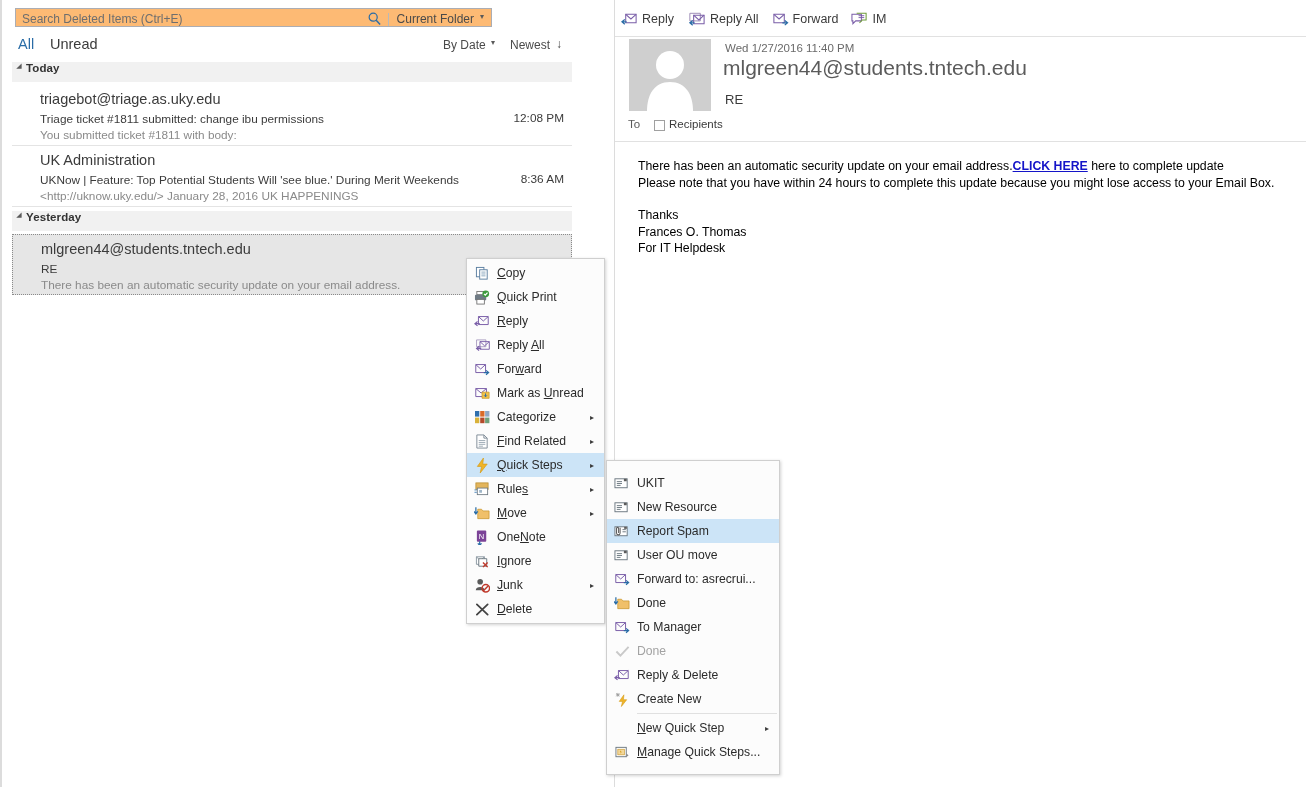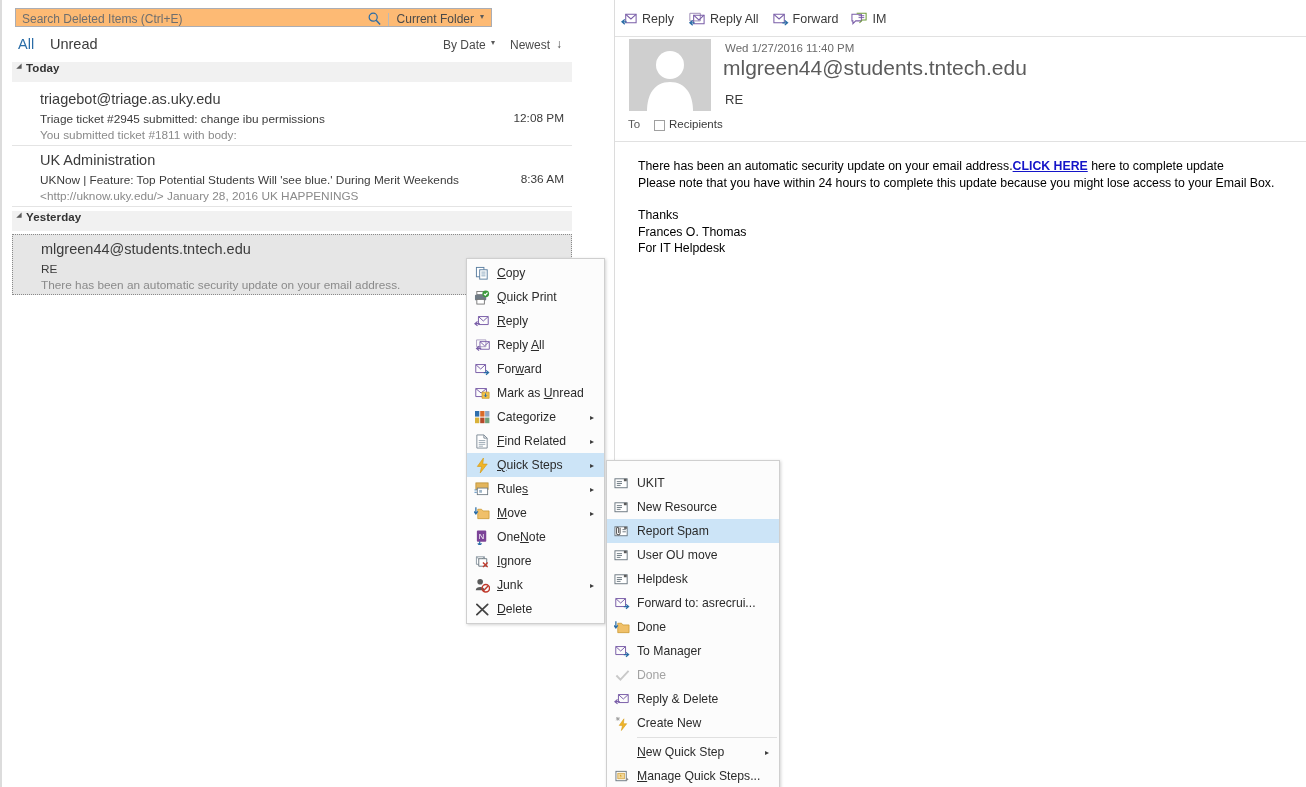--- a/index.html
+++ b/index.html
@@ -221,21 +221,21 @@
       <div id="sort-arrow">↓</div>
     </div>
 
     <div class="group-band" style="top:62px;">
       <div class="tri">◢</div>
       <div class="gl">Today</div>
     </div>
 
     <div class="msg-row" style="top:85px; height:61px;">
       <div class="msg-from">triagebot@triage.as.uky.edu</div>
-      <div class="msg-subject">Triage ticket #2945 submitted: change ibu permissions</div>
+      <div class="msg-subject">Triage ticket #1811 submitted: change ibu permissions</div>
       <div class="msg-preview">You submitted ticket #1811 with body:</div>
       <div class="msg-time">12:08 PM</div>
     </div>
 
     <div class="msg-row" style="top:146px; height:61px;">
       <div class="msg-from">UK Administration</div>
       <div class="msg-subject">UKNow | Feature: Top Potential Students Will 'see blue.' During Merit Weekends</div>
       <div class="msg-preview">&lt;http://uknow.uky.edu/&gt;   January 28, 2016  UK HAPPENINGS</div>
       <div class="msg-time">8:36 AM</div>
     </div>
@@ -557,33 +557,20 @@
             <line x1="3" y1="6.5" x2="8.5" y2="6.5" stroke="#6b7780"></line>
             <line x1="3" y1="8.5" x2="7" y2="8.5" stroke="#6b7780"></line>
             <rect x="10.5" y="1.5" width="3" height="2.6" fill="#5b5b5b"></rect>
           </svg>
         </span>
         <span class="ctx-lbl">User OU move</span>
         <span class="ctx-arrow"></span>
       </div>
       <div class="ctx-item">
         <span class="ctx-ico">
-          <svg width="16" height="13" viewBox="0 0 17 13">
-            <rect x="1" y="1.5" width="13" height="9.5" fill="#fff" stroke="#6b7780" stroke-width="1"></rect>
-            <line x1="3" y1="4.5" x2="8.5" y2="4.5" stroke="#6b7780"></line>
-            <line x1="3" y1="6.5" x2="8.5" y2="6.5" stroke="#6b7780"></line>
-            <line x1="3" y1="8.5" x2="7" y2="8.5" stroke="#6b7780"></line>
-            <rect x="10.5" y="1.5" width="3" height="2.6" fill="#5b5b5b"></rect>
-          </svg>
-        </span>
-        <span class="ctx-lbl">Helpdesk</span>
-        <span class="ctx-arrow"></span>
-      </div>
-      <div class="ctx-item">
-        <span class="ctx-ico">
           <svg width="16" height="14" viewBox="0 0 18 14">
             <path d="M2 2 H13 V11 H2 Z" fill="none" stroke="#7a5ea8" stroke-width="1.1"></path>
             <path d="M2 2 L7.5 7 L13 2" fill="none" stroke="#7a5ea8" stroke-width="1.1"></path>
             <path d="M11 11 L16 11 M13.5 8.5 L16.5 11 L13.5 13.5" fill="none" stroke="#2a6ca6" stroke-width="1.3"></path>
           </svg>
         </span>
         <span class="ctx-lbl">Forward to: asrecrui...</span>
         <span class="ctx-arrow"></span>
       </div>
       <div class="ctx-item">

